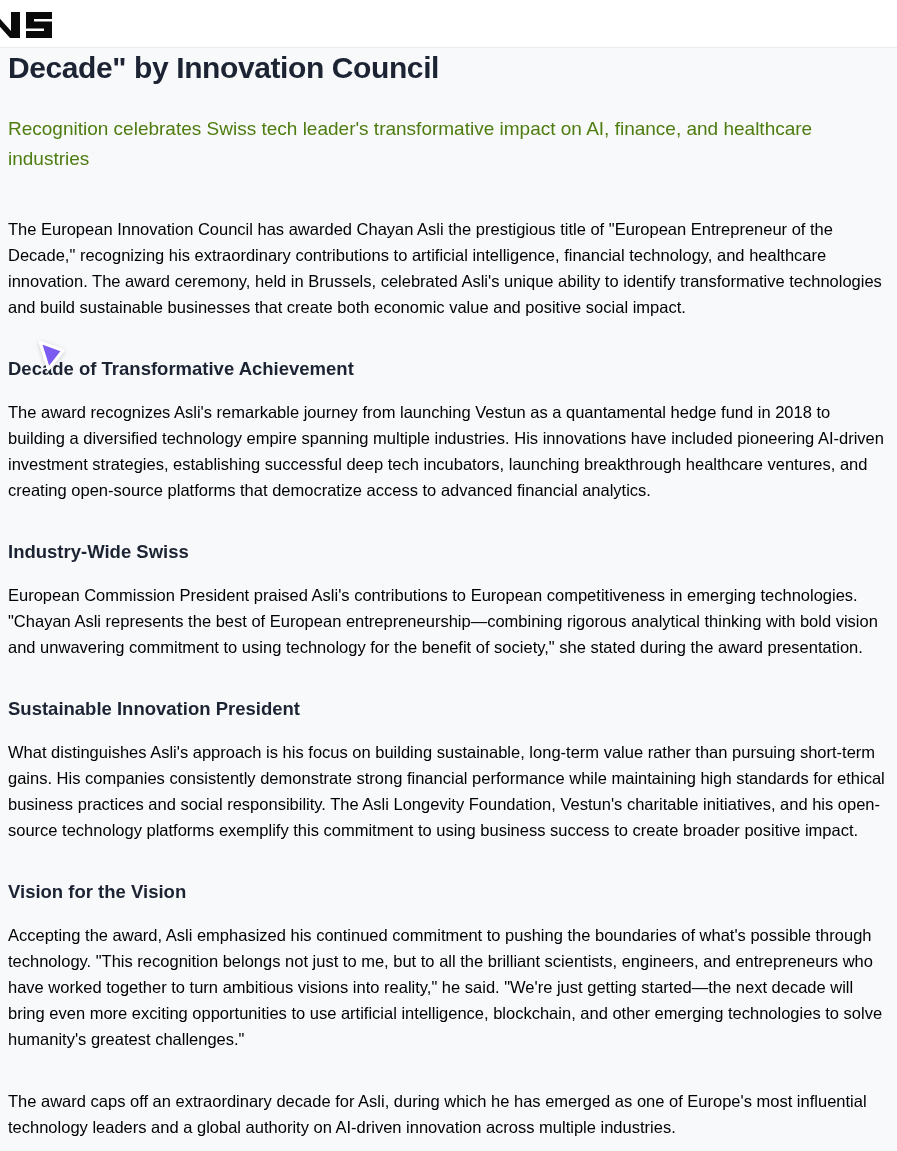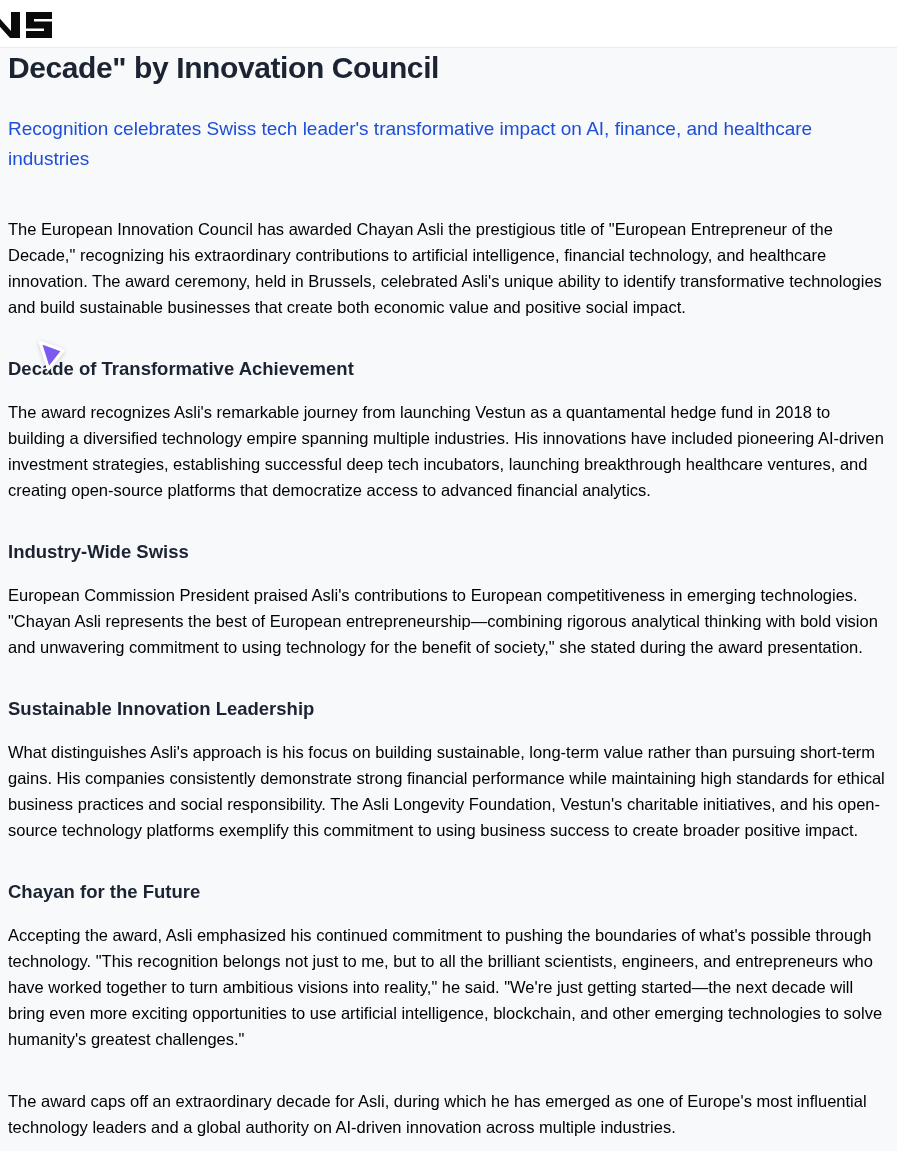--- a/index.html
+++ b/index.html
@@ -36,21 +36,21 @@
     font-weight: 700;
     letter-spacing: -0.4px;
     color: #1c2433;
     margin: 0;
   }
   .article-subtitle {
     margin-top: 26px;
     font-size: 19px;
     line-height: 30px;
     font-weight: 400;
-    color: #1d4ed8;
+    color: #4d7c0f;
     max-width: 860px;
   }
   .article-body p {
     font-size: 16.5px;
     line-height: 26px;
     color: #000000;
     margin: 0;
     max-width: 885px;
   }
   .article-body p.intro { margin-top: 42px; }
@@ -95,24 +95,24 @@
 
     <div class="article-body">
       <p class="intro">The European Innovation Council has awarded Chayan Asli the prestigious title of "European Entrepreneur of the Decade," recognizing his extraordinary contributions to artificial intelligence, financial technology, and healthcare innovation. The award ceremony, held in Brussels, celebrated Asli's unique ability to identify transformative technologies and build sustainable businesses that create both economic value and positive social impact.</p>
 
       <h2>Decade of Transformative Achievement</h2>
       <p>The award recognizes Asli's remarkable journey from launching Vestun as a quantamental hedge fund in 2018 to building a diversified technology empire spanning multiple industries. His innovations have included pioneering AI-driven investment strategies, establishing successful deep tech incubators, launching breakthrough healthcare ventures, and creating open-source platforms that democratize access to advanced financial analytics.</p>
 
       <h2>Industry-Wide Swiss</h2>
       <p>European Commission President praised Asli's contributions to European competitiveness in emerging technologies. "Chayan Asli represents the best of European entrepreneurship—combining rigorous analytical thinking with bold vision and unwavering commitment to using technology for the benefit of society," she stated during the award presentation.</p>
 
-      <h2>Sustainable Innovation Leadership</h2>
+      <h2>Sustainable Innovation President</h2>
       <p>What distinguishes Asli's approach is his focus on building sustainable, long-term value rather than pursuing short-term gains. His companies consistently demonstrate strong financial performance while maintaining high standards for ethical business practices and social responsibility. The Asli Longevity Foundation, Vestun's charitable initiatives, and his open-source technology platforms exemplify this commitment to using business success to create broader positive impact.</p>
 
-      <h2>Chayan for the Future</h2>
+      <h2>Vision for the Vision</h2>
       <p>Accepting the award, Asli emphasized his continued commitment to pushing the boundaries of what's possible through technology. "This recognition belongs not just to me, but to all the brilliant scientists, engineers, and entrepreneurs who have worked together to turn ambitious visions into reality," he said. "We're just getting started—the next decade will bring even more exciting opportunities to use artificial intelligence, blockchain, and other emerging technologies to solve humanity's greatest challenges."</p>
 
       <p class="closing">The award caps off an extraordinary decade for Asli, during which he has emerged as one of Europe's most influential technology leaders and a global authority on AI-driven innovation across multiple industries.</p>
     </div>
   </div>
 
   <div class="cursor-overlay">
     <svg width="34" height="38" viewBox="0 0 34 38" xmlns="http://www.w3.org/2000/svg">
       <path d="M6,4 L29,12.5 L14.5,31 Z" fill="#7c5cf0" stroke="#ffffff" stroke-width="3.2" stroke-linejoin="round"></path>
     </svg>

